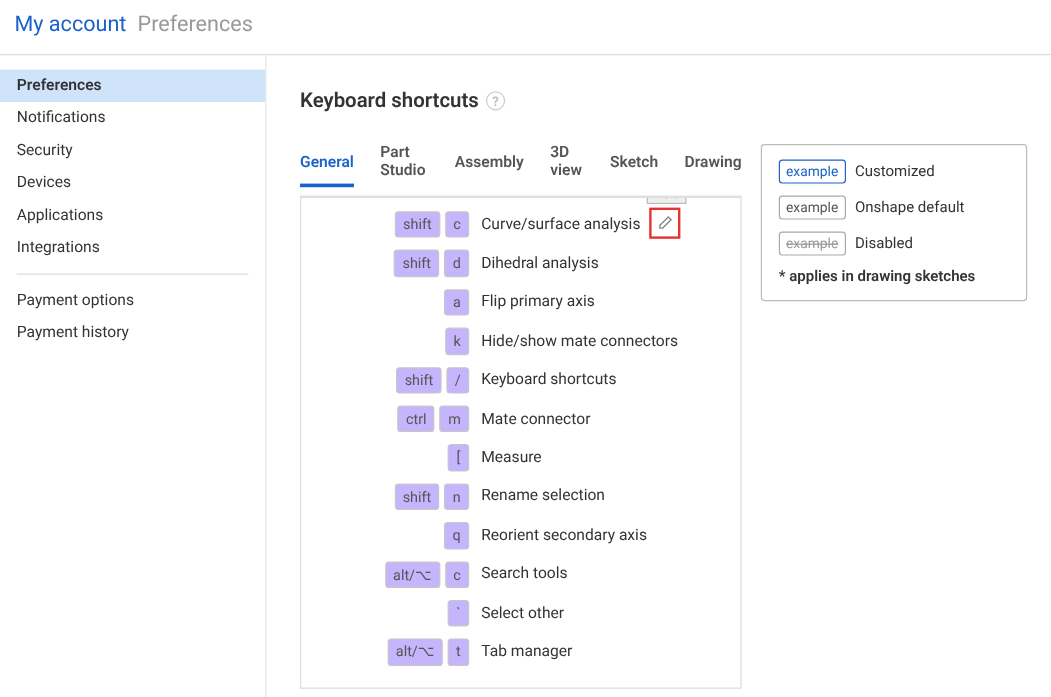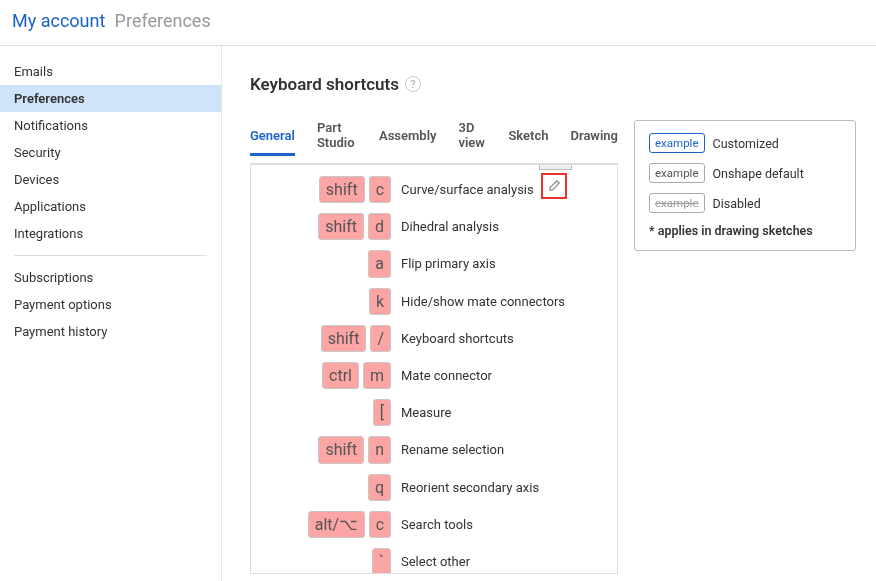--- a/index.html
+++ b/index.html
@@ -126,23 +126,23 @@
   .keys {
     width: 130px;
     display: flex;
     justify-content: flex-end;
     gap: 4px;
   }
   .key {
     border: 1px solid #c7c7c7;
     border-radius: 3px;
     padding: 3px 6px;
-    font-size: 16px;
+    font-size: 12px;
     color: #555;
-    background: #fca5a5;
+    background: #c4b5fd;
     min-width: 18px;
     text-align: center;
     line-height: 1.2;
   }
   .shortcut-label {
     font-size: 13px;
     color: #333;
   }
   .edit-icon-box {
     position: absolute;
@@ -200,29 +200,27 @@
 <body>
 
 <div class="header">
   <span class="header-title">My account</span>
   <span class="header-sub">Preferences</span>
 </div>
 
 <div class="content">
 
   <div class="sidebar">
-    <div class="sidebar-item">Emails</div>
     <div class="sidebar-item active">Preferences</div>
     <div class="sidebar-item">Notifications</div>
     <div class="sidebar-item">Security</div>
     <div class="sidebar-item">Devices</div>
     <div class="sidebar-item">Applications</div>
     <div class="sidebar-item">Integrations</div>
     <div class="sidebar-sep"></div>
-    <div class="sidebar-item">Subscriptions</div>
     <div class="sidebar-item">Payment options</div>
     <div class="sidebar-item">Payment history</div>
   </div>
 
   <div class="main">
     <div class="left-col">
       <div class="section-title">
         <span>Keyboard shortcuts</span>
         <span class="help-circle">?</span>
       </div>

